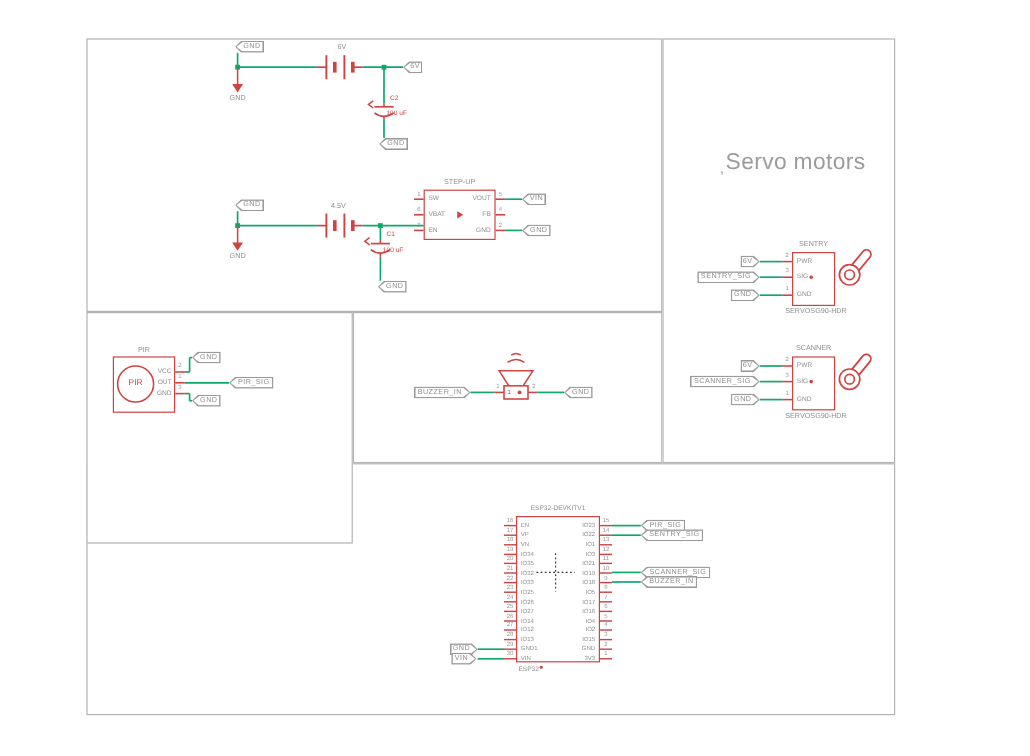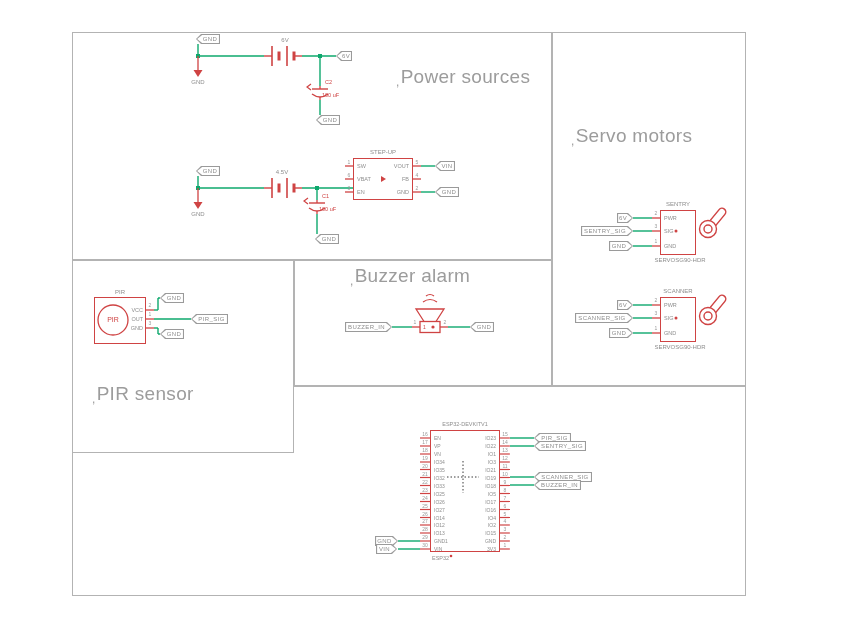--- a/index.html
+++ b/index.html
@@ -23,24 +23,21 @@
 </style>
 </head>
 <body>
 
 <div id="canvas">
     <div class="sec" style="left: 72px; top: 32px; width: 480px; height: 228px;"></div>
     <div class="sec" style="left: 552px; top: 32px; width: 194px; height: 354px;"></div>
     <div class="sec" style="left: 294px; top: 260px; width: 258px; height: 126px;"></div>
     <div class="sec" style="left: 72px; top: 386px; width: 674px; height: 210px;"></div>
     <div class="sec" style="left: 72px; top: 260px; width: 222px; height: 193px;"></div>
-    <div class="sec-title" style="left: 396px; top: 66px;"><span class="mk">,</span><span>Power sources</span></div>
-    <div class="sec-title" style="left: 571px; top: 125px;"><span class="mk">,</span><span>Servo motors</span></div>
-    <div class="sec-title" style="left: 350px; top: 265px;"><span class="mk">,</span><span>Buzzer alarm</span></div>
-    <div class="sec-title" style="left: 92px; top: 383px;"><span class="mk">,</span><span>PIR sensor</span></div>
+    <div class="sec-title" style="left: 600px; top: 125px;"><span class="mk">,</span><span>Servo motors</span></div>
     <svg class="lay" width="858" height="630">
       <line x1="198" y1="44" x2="198" y2="56" stroke="#0ea86d" stroke-width="1.4"></line>
       <line x1="198" y1="56" x2="264" y2="56" stroke="#0ea86d" stroke-width="1.4"></line>
       <line x1="302" y1="56" x2="336" y2="56" stroke="#0ea86d" stroke-width="1.4"></line>
       <line x1="320" y1="56" x2="320" y2="86" stroke="#0ea86d" stroke-width="1.4"></line>
       <line x1="320" y1="100" x2="320" y2="115" stroke="#0ea86d" stroke-width="1.4"></line>
       <line x1="198" y1="176" x2="198" y2="188" stroke="#0ea86d" stroke-width="1.4"></line>
       <line x1="198" y1="188" x2="264" y2="188" stroke="#0ea86d" stroke-width="1.4"></line>
       <line x1="302" y1="188" x2="353" y2="188" stroke="#0ea86d" stroke-width="1.4"></line>
       <line x1="317" y1="188" x2="317" y2="200" stroke="#0ea86d" stroke-width="1.4"></line>

